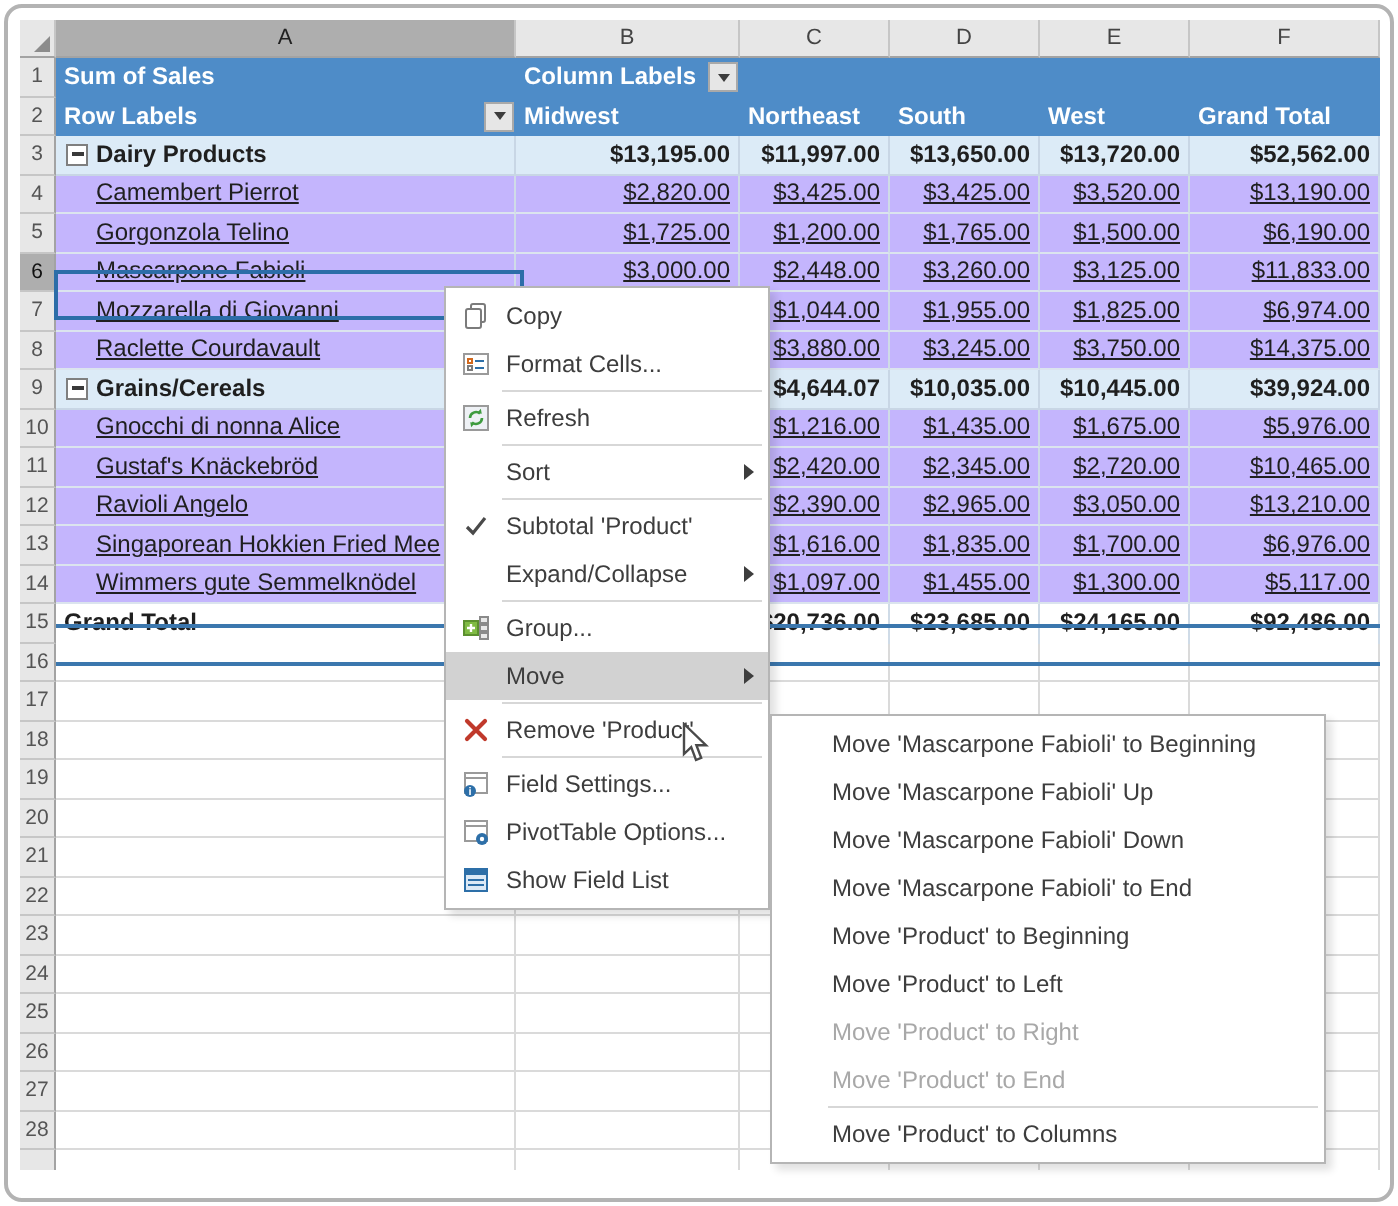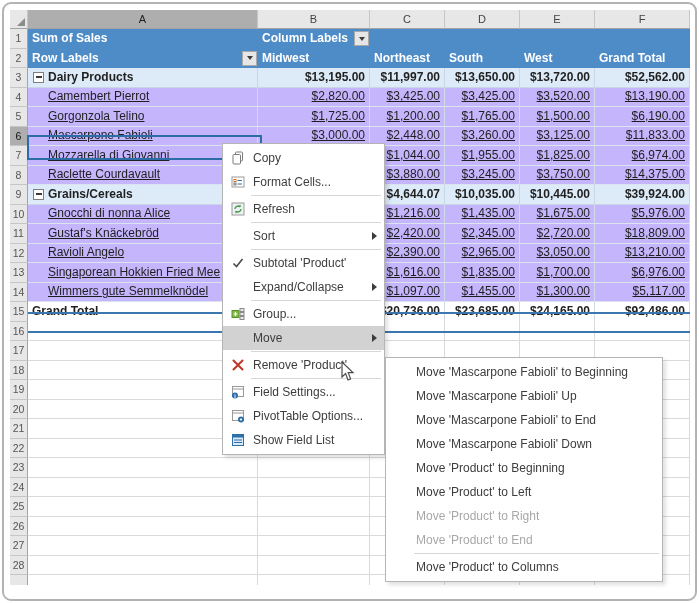--- a/index.html
+++ b/index.html
@@ -170,21 +170,21 @@
           <div class="cell c-data num" style="width: 75px;">$1,675.00</div>
           <div class="cell c-data num" style="width: 95px;">$5,976.00</div>
         </div>
         <div class="grid-row">
           <div class="row-header">11</div>
           <div class="cell c-data lab-item" style="width: 230px;">Gustaf's Knäckebröd</div>
           <div class="cell c-data num" style="width: 112px;"></div>
           <div class="cell c-data num" style="width: 75px;">$2,420.00</div>
           <div class="cell c-data num" style="width: 75px;">$2,345.00</div>
           <div class="cell c-data num" style="width: 75px;">$2,720.00</div>
-          <div class="cell c-data num" style="width: 95px;">$18,809.00</div>
+          <div class="cell c-data num" style="width: 95px;">$10,465.00</div>
         </div>
         <div class="grid-row">
           <div class="row-header">12</div>
           <div class="cell c-data lab-item" style="width: 230px;">Ravioli Angelo</div>
           <div class="cell c-data num" style="width: 112px;"></div>
           <div class="cell c-data num" style="width: 75px;">$2,390.00</div>
           <div class="cell c-data num" style="width: 75px;">$2,965.00</div>
           <div class="cell c-data num" style="width: 75px;">$3,050.00</div>
           <div class="cell c-data num" style="width: 95px;">$13,210.00</div>
         </div>
@@ -469,24 +469,24 @@
       </div>
     </div>
   <div class="menu submenu" id="move-submenu" style="left:385px;top:357px;width:278px;">
       <div class="menu-item">
         <div class="menu-label">Move 'Mascarpone Fabioli' to Beginning</div>
       </div>
       <div class="menu-item">
         <div class="menu-label">Move 'Mascarpone Fabioli' Up</div>
       </div>
       <div class="menu-item">
+        <div class="menu-label">Move 'Mascarpone Fabioli' Down</div>
+      </div>
+      <div class="menu-item">
         <div class="menu-label">Move 'Mascarpone Fabioli' to End</div>
-      </div>
-      <div class="menu-item">
-        <div class="menu-label">Move 'Mascarpone Fabioli' Down</div>
       </div>
       <div class="menu-item">
         <div class="menu-label">Move 'Product' to Beginning</div>
       </div>
       <div class="menu-item">
         <div class="menu-label">Move 'Product' to Left</div>
       </div>
       <div class="menu-item disabled">
         <div class="menu-label">Move 'Product' to Right</div>
       </div>

